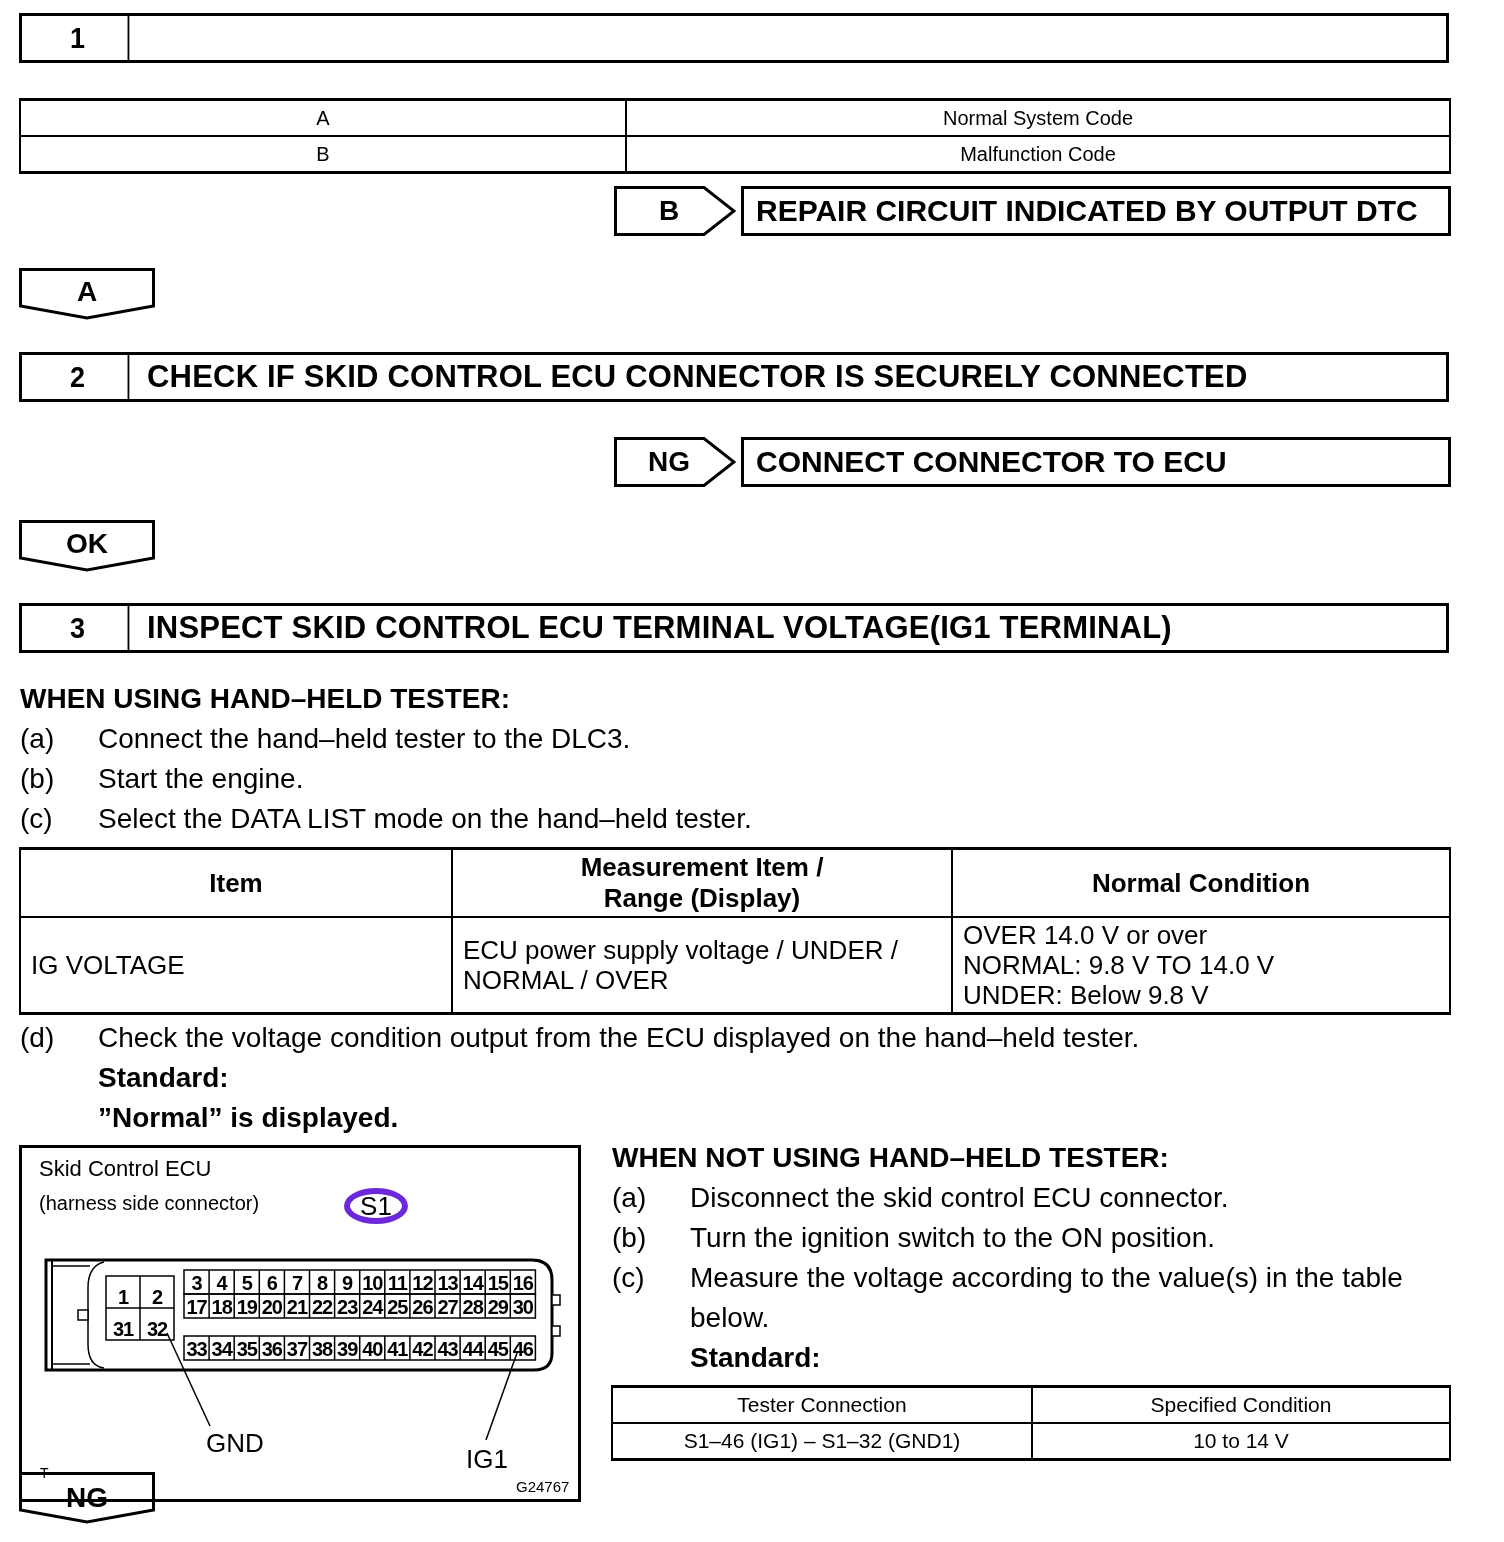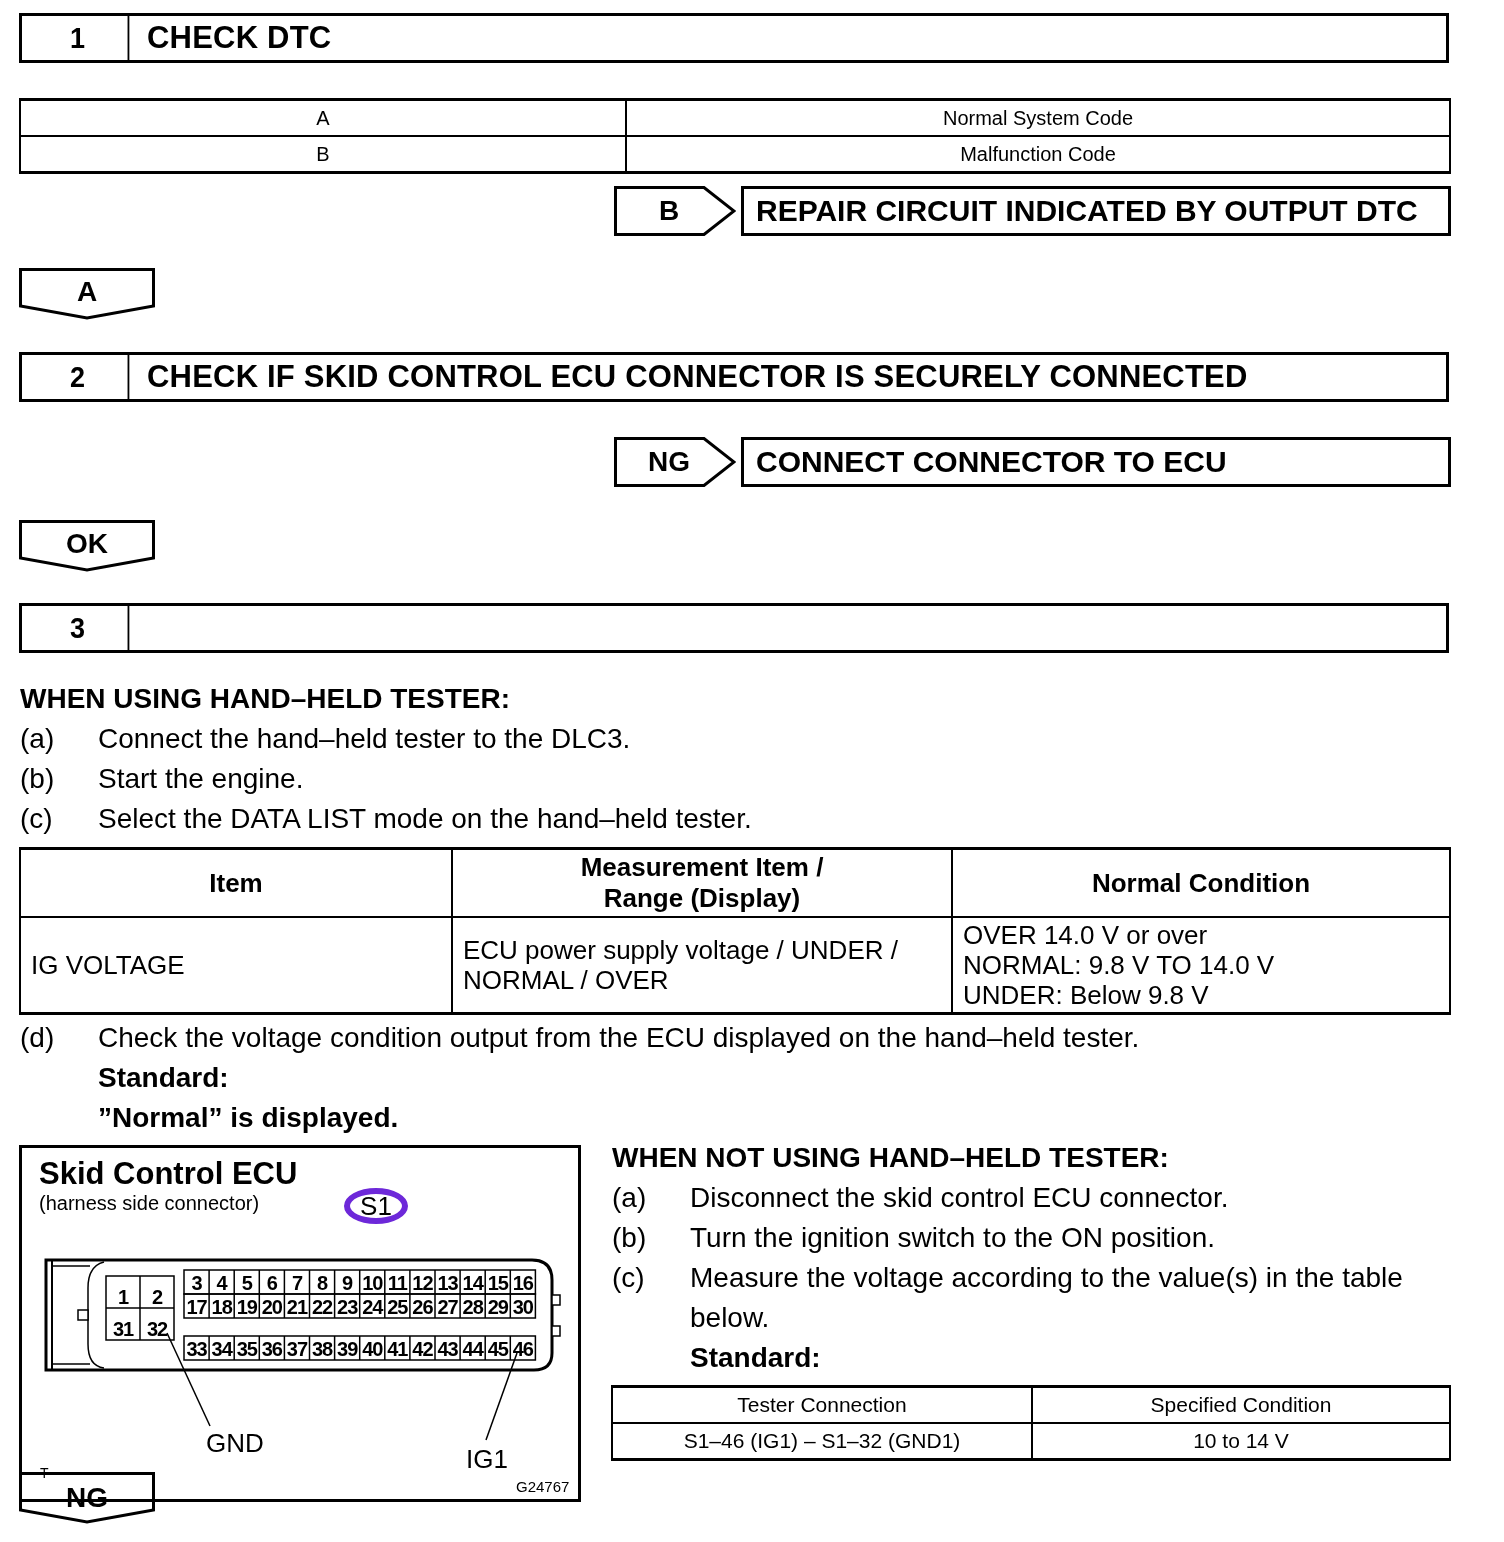--- a/index.html
+++ b/index.html
@@ -37,21 +37,20 @@
   .std-table td { border: 2px solid #000; height: 34px; text-align: center; font-size: 21px; padding: 0; }
   .std-table tr:first-child td { border-top-width: 3px; }
   .std-table tr:last-child td { border-bottom-width: 3px; }
   .pin { font-size: 20px; font-weight: bold; text-anchor: middle; font-family: "Liberation Sans", sans-serif; letter-spacing: -1px; }
 </style>
 </head>
 <body>
 
 <div class="step" style="top:13px;">
   <div class="step-num">1</div>
-  <div class="step-title">CHECK DTC</div>
 </div>
 
 <table class="result-table" style="top:98px;">
   <tbody>
       <tr>
     <td style="width:604px;">A</td>
     <td>Normal System Code</td>
   </tr>
   <tr>
     <td>B</td>
@@ -90,20 +89,21 @@
 
 <div class="down-tag" style="top:520px;">
   <svg width="136" height="52" style="position:absolute;left:0;top:0;">
     <polygon points="1.5,1.5 134.5,1.5 134.5,38 68,50 1.5,38" fill="#fff" stroke="#000" stroke-width="3"></polygon>
   </svg>
   <span>OK</span>
 </div>
 
 <div class="step" style="top:603px;">
   <div class="step-num">3</div>
+  <div class="step-title">INSPECT SKID CONTROL ECU TERMINAL VOLTAGE(IG1 TERMINAL)</div>
 </div>
 
 <div class="heading" style="left:20px; top:683px;">WHEN USING HAND–HELD TESTER:</div>
 <div class="line" style="left:20px; top:723px;">
   <span class="lbl">(a)</span><span>Connect the hand–held tester to the DLC3.</span>
 </div>
 <div class="line" style="left:20px; top:763px;">
   <span class="lbl">(b)</span><span>Start the engine.</span>
 </div>
 <div class="line" style="left:20px; top:803px;">
@@ -135,21 +135,21 @@
 </tbody>
   </table>
 
 <div class="line" style="left:20px; top:1022px;">
   <span class="lbl">(d)</span><span>Check the voltage condition output from the ECU displayed on the hand–held tester.</span>
 </div>
 <div class="line bold" style="left:98px; top:1062px;">Standard:</div>
 <div class="line bold" style="left:98px; top:1102px;">”Normal” is displayed.</div>
 
 <div class="diagram">
-  <div class="abs" style="left:17px; top:8px; font-size:31px;font-weight:bold;">Skid Control ECU</div>
+  <div class="abs" style="left:17px; top:8px; font-size:22px;">Skid Control ECU</div>
   <div class="abs" style="left:17px; top:44px; font-size:20px;">(harness side connector)</div>
   <div class="abs" style="left:322px; top:40px; width:64px; height:36px; border:6px solid #6d28d9; border-radius:50%; box-sizing:border-box; display:flex; align-items:center; justify-content:center; font-size:26px;">S1</div>
 
   <svg class="abs" style="left:0; top:0;" width="556" height="351">
 
     <path d="M24,112 L510,112 Q530,112 530,132 L530,205 Q530,222 512,222 L24,222 Z" fill="none" stroke="#000" stroke-width="3"></path>
     <line x1="30" y1="112" x2="30" y2="222" stroke="#000" stroke-width="2"></line>
     <line x1="30" y1="118" x2="68" y2="118" stroke="#000" stroke-width="1.5"></line>
     <line x1="30" y1="216" x2="68" y2="216" stroke="#000" stroke-width="1.5"></line>
     <path d="M82,114 Q66,118 66,140 L66,196 Q66,218 82,220" fill="none" stroke="#000" stroke-width="1.5"></path>

